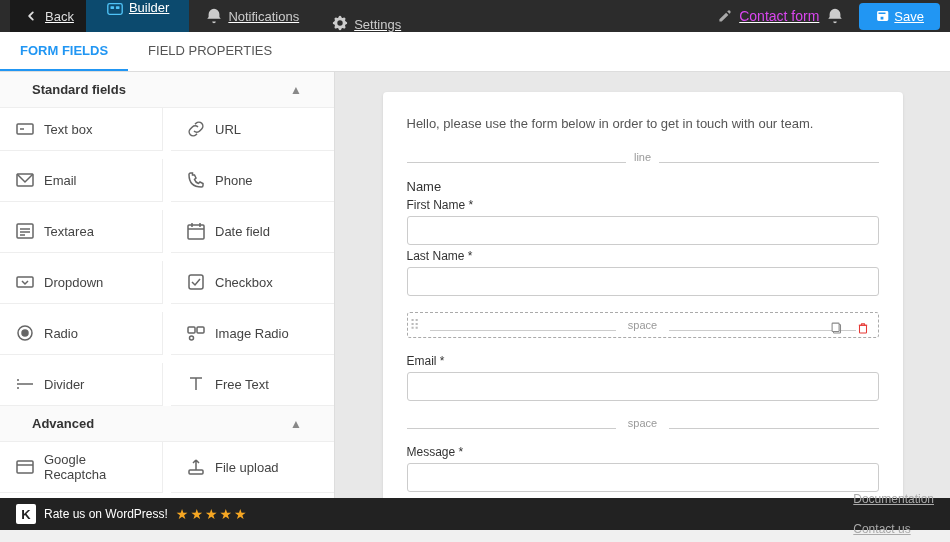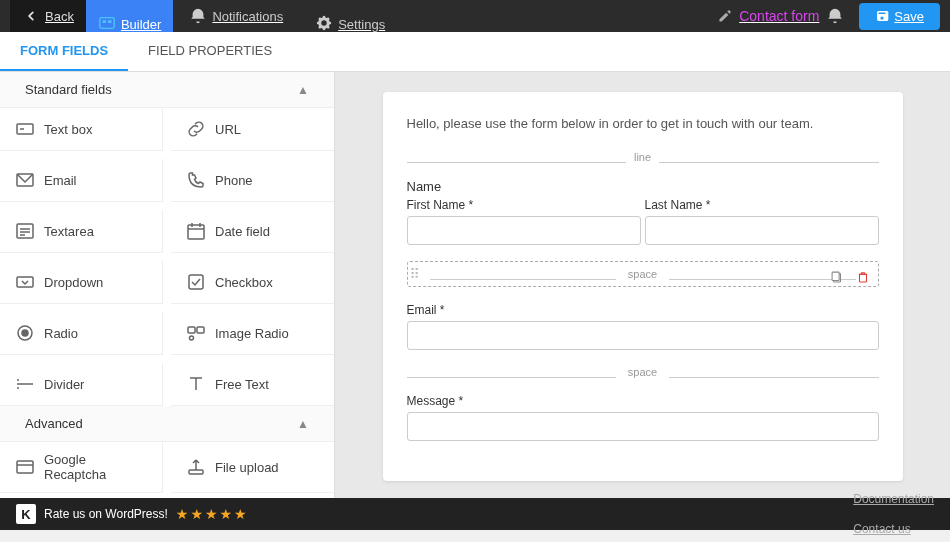--- a/index.html
+++ b/index.html
@@ -4,56 +4,56 @@
   <style>
     * { box-sizing: border-box; margin: 0; padding: 0; }
     body { font-family: -apple-system, BlinkMacSystemFont, 'Segoe UI', sans-serif; font-size: 13px; background: #f0f0f0; width: 950px; height: 542px; overflow: hidden; }
 
     
     .top-nav {
       display: flex; align-items: center; height: 32px;
       background: #2c2c2c; color: #fff; padding: 0 10px; text-decoration: underline;
     }
     .nav-back { display: flex; align-items: center; gap: 5px; padding: 0 12px; height: 100%; background: #1a1a1a; cursor: pointer; font-size: 13px; color: #ddd; }
-    .nav-builder { display: flex; align-items: flex-end; gap: 5px; padding: 0 12px; height: 100%; background: #3b82f6; cursor: pointer; font-size: 13px; color: #fff; }
+    .nav-builder { display: flex; align-items: flex-start; gap: 5px; padding: 0 20px; height: 100%; background: #0c4a6e; cursor: pointer; font-size: 13px; color: #fff; }
     .nav-notifications { display: flex; align-items: center; gap: 5px; padding: 0 16px; height: 100%; cursor: pointer; font-size: 13px; color: #ccc; }
     .nav-settings { display: flex; align-items: flex-end; gap: 5px; padding: 0 16px; height: 100%; cursor: pointer; font-size: 13px; color: #ccc; }
     .nav-title { flex: 1; text-align: center; font-size: 14px; color: #d946ef; display: flex; align-items: center; justify-content: flex-end; gap: 6px; }
     .nav-right { display: flex; align-items: center; gap: 8px; }
     .nav-bell { width: 32px; height: 32px; display: flex; align-items: center; justify-content: center; cursor: pointer; color: #ccc; }
     .btn-save { background: #2196f3; color: #fff; border: none; padding: 6px 16px; border-radius: 4px; cursor: pointer; font-size: 13px; display: flex; align-items: center; gap: 5px; }
 
     
     .sub-nav {
       display: flex; height: 40px; background: #fff; border-bottom: 1px solid #ddd;
     }
     .sub-nav-tab { padding: 0 20px; display: flex; align-items: center; cursor: pointer; font-size: 13px; color: #555; border-bottom: 2px solid transparent; }
     .sub-nav-tab.active { color: #2196f3; border-bottom: 2px solid #2196f3; font-weight: 600; }
 
     
     .main { display: flex; height: calc(542px - 44px - 40px - 32px); }
 
     
     .sidebar { width: 335px; background: #fff; border-right: 1px solid #ddd; overflow-y: auto; flex-shrink: 0; }
-    .section-header { display: flex; align-items: flex-end; justify-content: space-between; padding: 10px 25px; font-size: 13px; font-weight: 400; color: #333; background: #fafafa; border-bottom: 1px solid #eee; cursor: pointer; }
+    .section-header { display: flex; align-items: flex-end; justify-content: space-between; padding: 10px 32px; font-size: 13px; font-weight: 700; color: #333; background: #fafafa; border-bottom: 1px solid #eee; cursor: pointer; }
     .fields-grid { display: grid; grid-template-columns: 1fr 1fr; gap: 8px; }
     .field-item { display: flex; align-items: center; gap: 8px; padding: 10px 14px; border-bottom: 1px solid #eee; cursor: pointer; font-size: 13px; color: #444; }
     .field-item:nth-child(odd) { border-right: 1px solid #eee; }
     .field-icon { width: 22px; height: 22px; display: flex; align-items: center; justify-content: center; flex-shrink: 0; color: #666; }
 
     
     .form-preview { flex: 1; background: #e8e8e8; overflow-y: auto; padding: 20px; display: flex; flex-direction: column; align-items: center; }
     .form-card { background: #fff; border-radius: 4px; width: 100%; max-width: 520px; padding: 24px; box-shadow: 0 1px 3px rgba(0,0,0,0.1); }
     .form-desc { font-size: 13px; color: #555; margin-bottom: 20px; }
     .form-divider-row { display: flex; align-items: flex-end; margin-bottom: 16px; gap: 8px; }
     .form-line { flex: 1; height: 1px; background: #ccc; }
     .form-line-label { font-size: 11px; color: #999; }
     .form-group { margin-bottom: 16px; }
     .form-label { font-size: 13px; color: #333; margin-bottom: 4px; font-weight: 500; }
-    .form-row { display: grid; grid-template-columns: 1fr 1fr; gap: 4px; }
+    .form-row { display: grid; grid-template-columns: 1fr; gap: 4px; }
     .form-field-label { font-size: 12px; color: #333; margin-bottom: 4px; }
     .form-input { width: 100%; border: 1px solid #ccc; border-radius: 3px; padding: 6px 8px; font-size: 13px; outline: none; }
 
     
     .selected-row { border: 1px dashed #aaa; border-radius: 3px; padding: 6px; margin-bottom: 16px; position: relative; }
     .selected-row-icons { position: absolute; top: 4px; right: 4px; display: flex; gap: 4px; }
     .row-icon-btn { width: 22px; height: 22px; display: flex; align-items: center; justify-content: center; cursor: pointer; color: #888; }
     .row-icon-btn.red { color: #e53935; }
     .drag-handle { position: absolute; left: 2px; top: 50%; transform: translateY(-50%); color: #bbb; font-size: 14px; cursor: grab; }
     .space-label { font-size: 11px; color: #999; margin: 0 4px; }

